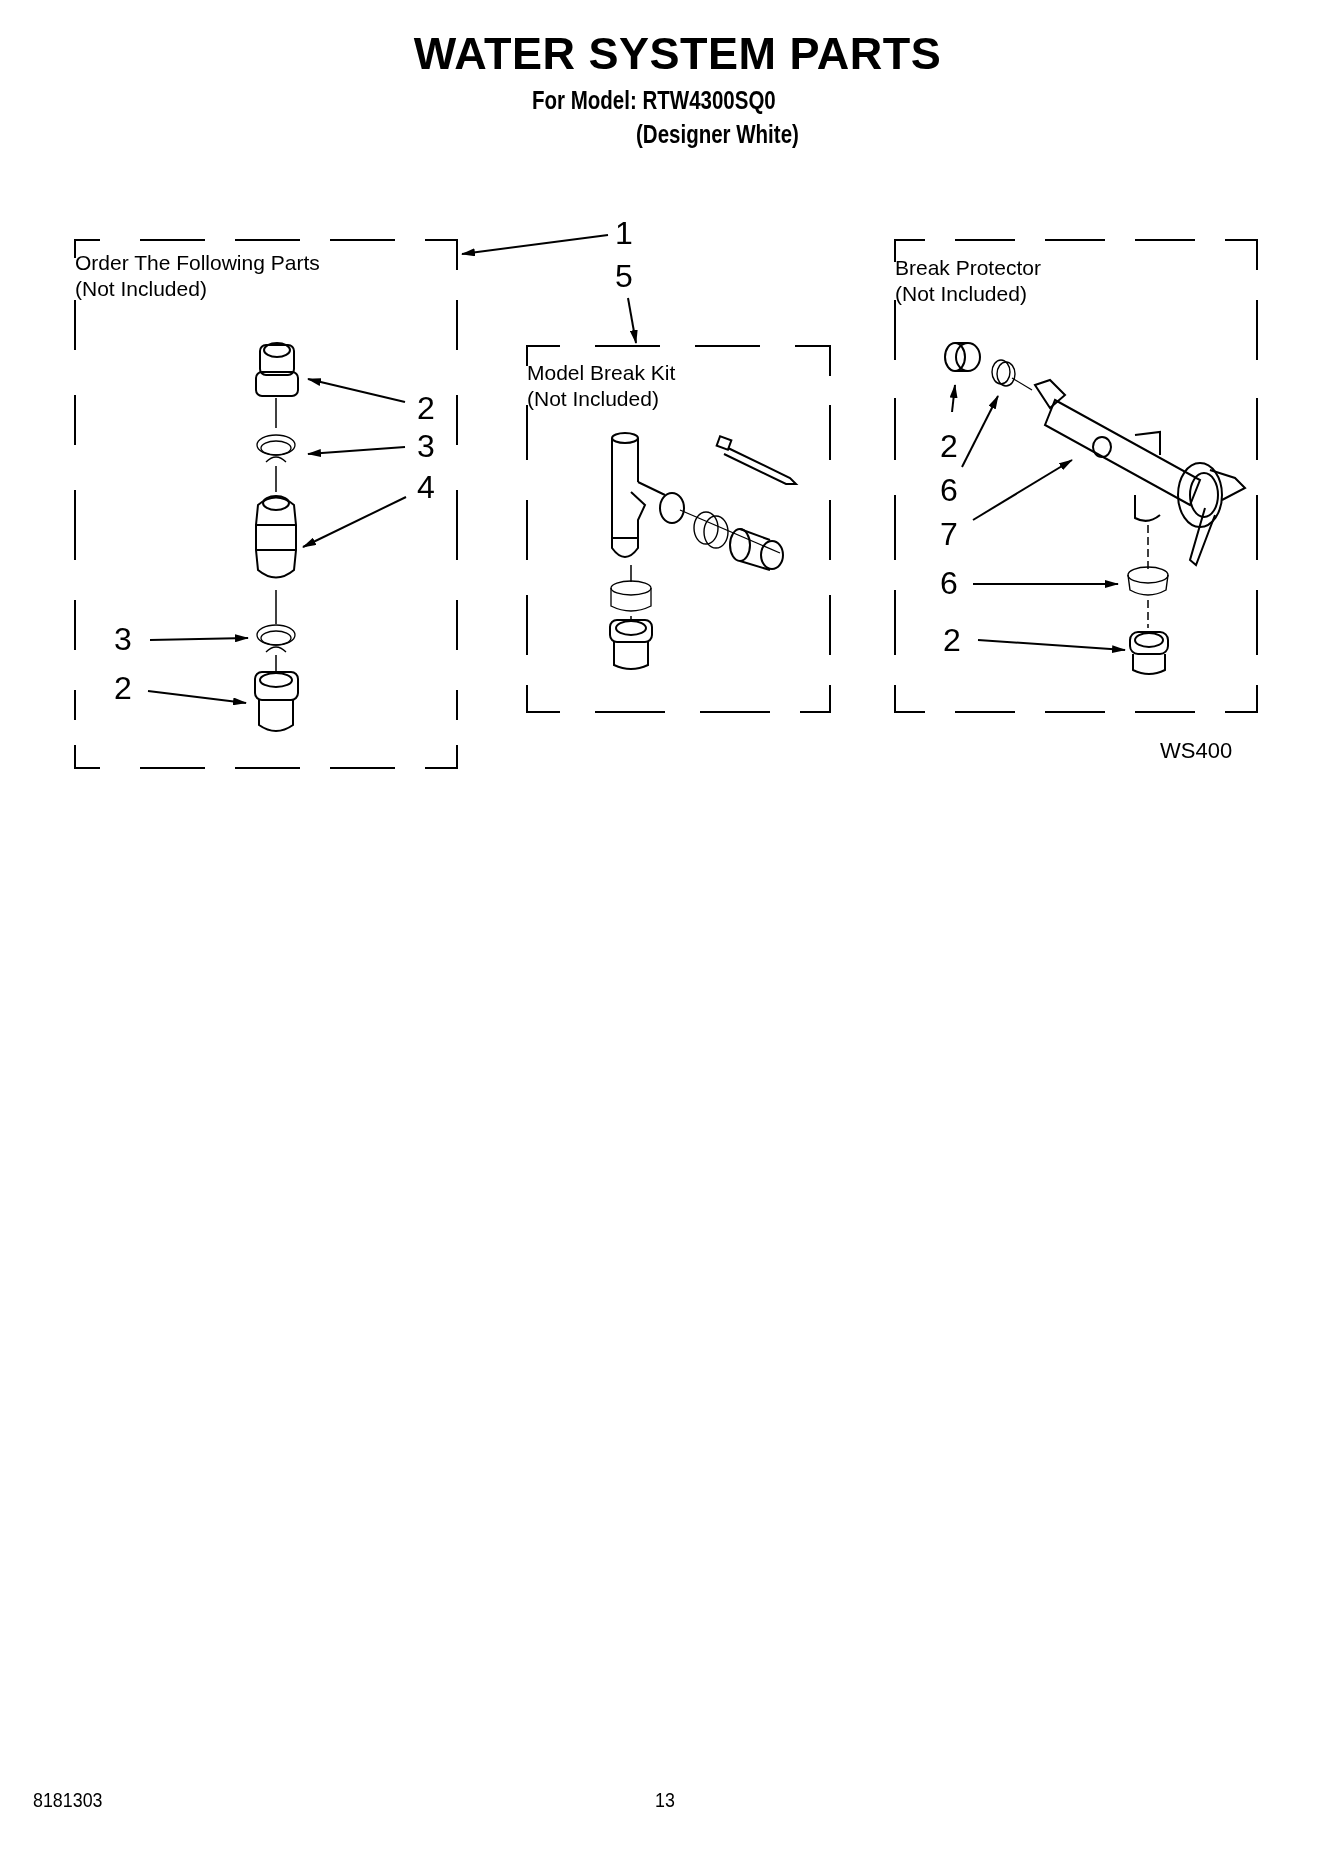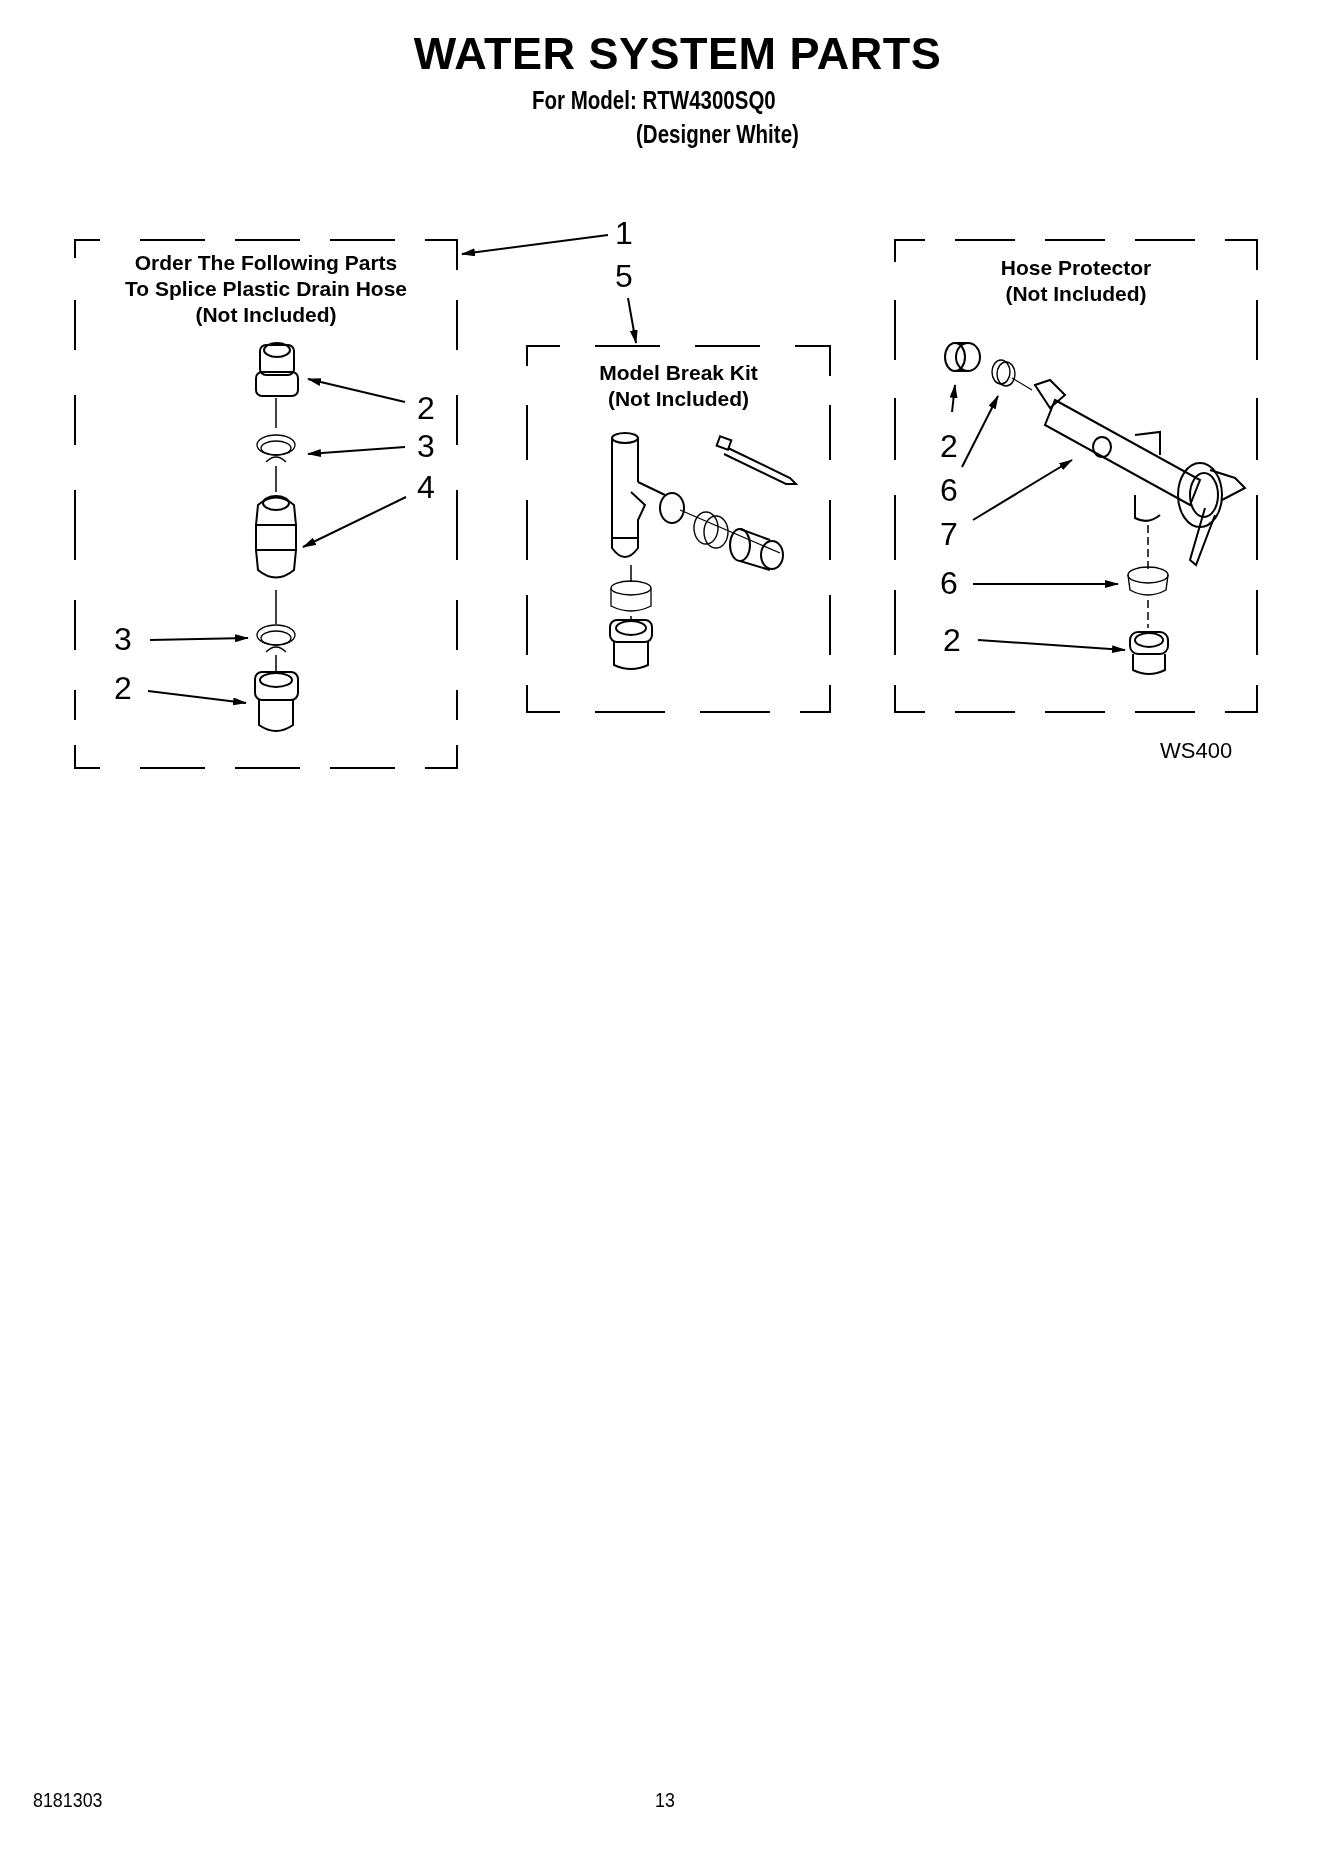--- a/index.html
+++ b/index.html
@@ -2,21 +2,21 @@
 <html><head>
 <meta charset="utf-8">
 <style>
   html, body { margin:0; padding:0; background:#ffffff; }
   body { width:1339px; height:1849px; position:relative; overflow:hidden; font-family:"Liberation Sans", sans-serif; color:#000; }
   .abs { position:absolute; white-space:nowrap; }
   #title { left:0; width:1339px; top:28px; text-align:center; font-size:45px; font-weight:bold; letter-spacing:0.5px; padding-left:8px; }
   #title span { position:relative; left:0px; }
   #model { left:532px; top:86px; font-size:25px; font-weight:bold; transform:scaleX(0.82); transform-origin:left top; }
   #variant { left:636px; top:120px; font-size:25px; font-weight:bold; transform:scaleX(0.82); transform-origin:left top; }
-  .boxlabel { font-size:21px; text-align:center; line-height:26px;font-weight:bold; }
+  .boxlabel { font-size:21px; line-height:26px; }
   .callout { font-size:32px; }
   #diagram-code { left:1160px; top:738px; font-size:22px; }
   #doc-number { left:33px; top:1788px; font-size:21px; transform:scaleX(0.85); transform-origin:left top; }
   #page-number { left:655px; top:1788px; font-size:21px; transform:scaleX(0.85); transform-origin:left top; }
   svg.art { position:absolute; left:0; top:0; }
 </style>
 </head>
 <body>
 
 <div class="abs" id="title"><span>WATER SYSTEM PARTS</span></div>
@@ -173,29 +173,28 @@
     <g>
       <rect x="1130" y="632" width="38" height="22" rx="8"></rect>
       <ellipse cx="1149" cy="640" rx="14" ry="7"></ellipse>
       <path d="M1133,654 L1133,670 Q1149,678 1165,670 L1165,654"></path>
     </g>
   </g>
 </svg>
 
 <div class="abs boxlabel" style="left:75px; top:250px; width:382px;">
   <div>Order The Following Parts</div>
-  <div>To Splice Plastic Drain Hose</div>
   <div>(Not Included)</div>
 </div>
 <div class="abs boxlabel" style="left:527px; top:360px; width:303px;">
   <div>Model Break Kit</div>
   <div>(Not Included)</div>
 </div>
 <div class="abs boxlabel" style="left:895px; top:255px; width:362px;">
-  <div>Hose Protector</div>
+  <div>Break Protector</div>
   <div>(Not Included)</div>
 </div>
 
 <div class="abs callout" style="left:615px; top:215px;">1</div>
 <div class="abs callout" style="left:615px; top:258px;">5</div>
 
 <div class="abs callout" style="left:417px; top:390px;">2</div>
 <div class="abs callout" style="left:417px; top:428px;">3</div>
 <div class="abs callout" style="left:417px; top:469px;">4</div>
 <div class="abs callout" style="left:114px; top:621px;">3</div>

